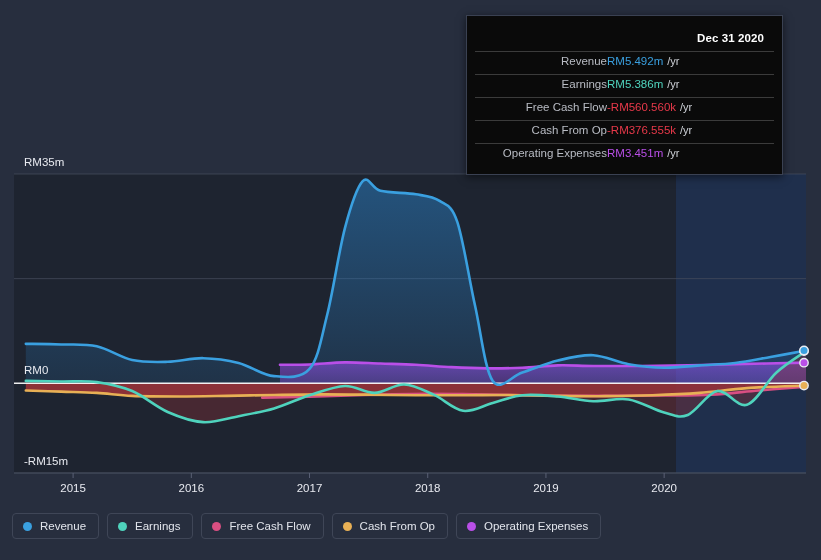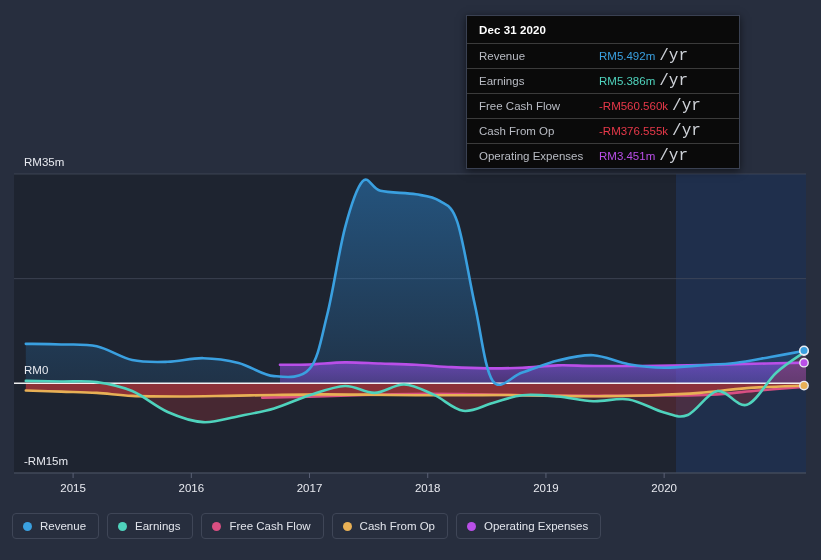--- a/index.html
+++ b/index.html
@@ -10,43 +10,44 @@
     overflow:hidden;
     position:relative;
   }
   #chart-root{position:absolute;inset:0;}
   svg{display:block;}
   .axis-label{fill:#e8eaf0;font-size:11.5px;font-family:"Liberation Sans",sans-serif;}
   .tick-label{fill:#e8eaf0;font-size:11.5px;font-family:"Liberation Sans",sans-serif;text-anchor:middle;}
 
   
   .tooltip{
-    position:absolute;left:466px;top:15px;width:274px;
+    position:absolute;left:466px;top:15px;width:317px;
     background:#0a0a0a;
     border:1px solid #3a4152;
     box-shadow:0 2px 8px rgba(0,0,0,.55);
-    padding:0;
+    padding:8px;
     box-sizing:border-box;
+    text-align:right;
   }
   .tt-date{
     color:#ffffff;font-size:11.5px;font-weight:bold;
     padding:8px 10px 7px 12px;
     letter-spacing:.1px;
   }
   .tt-row{
     display:flex;align-items:baseline;
     padding:3px 10px 3px 12px;
     border-top:1px solid #3b3b3b;
     font-size:11.5px;
     min-height:16px;
   }
   .tt-row.no-border{border-top:none;}
   .tt-key{color:#b9bcc4;width:120px;flex:0 0 120px;}
   .tt-val{font-weight:normal;}
-  .tt-unit{color:#cfd2d8;font-weight:normal;margin-left:4px;font-size:16px;font-family:Liberation Mono, monospace;}
+  .tt-unit{color:#cfd2d8;font-weight:normal;margin-left:4px;font-size:11px;}
   .tt-sub{color:#cfd2d8;font-weight:normal;margin-left:4px;}
 
   
   .legend{
     position:absolute;left:12px;top:513px;
     display:flex;gap:8px;align-items:center;
   }
   .legend-item{
     display:flex;align-items:center;gap:8px;
     border:1px solid #3f4657;

